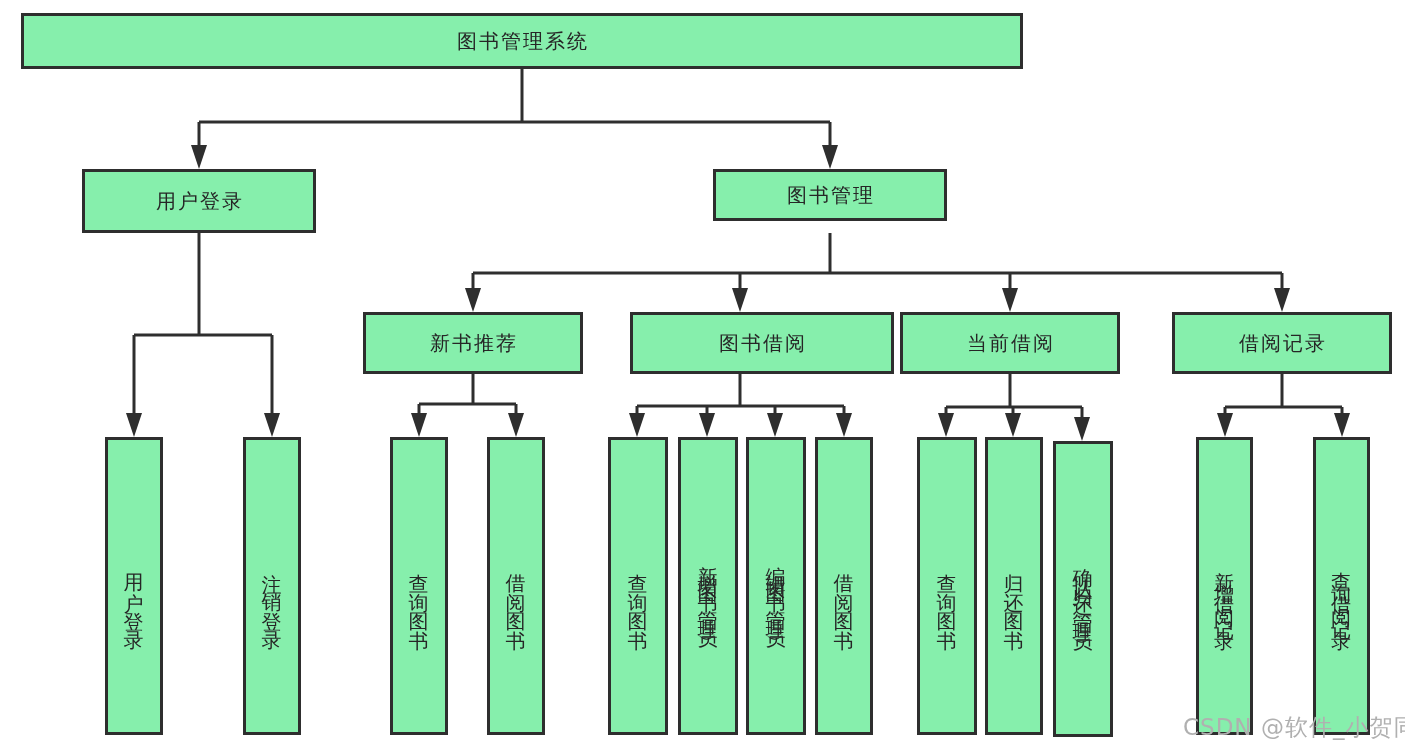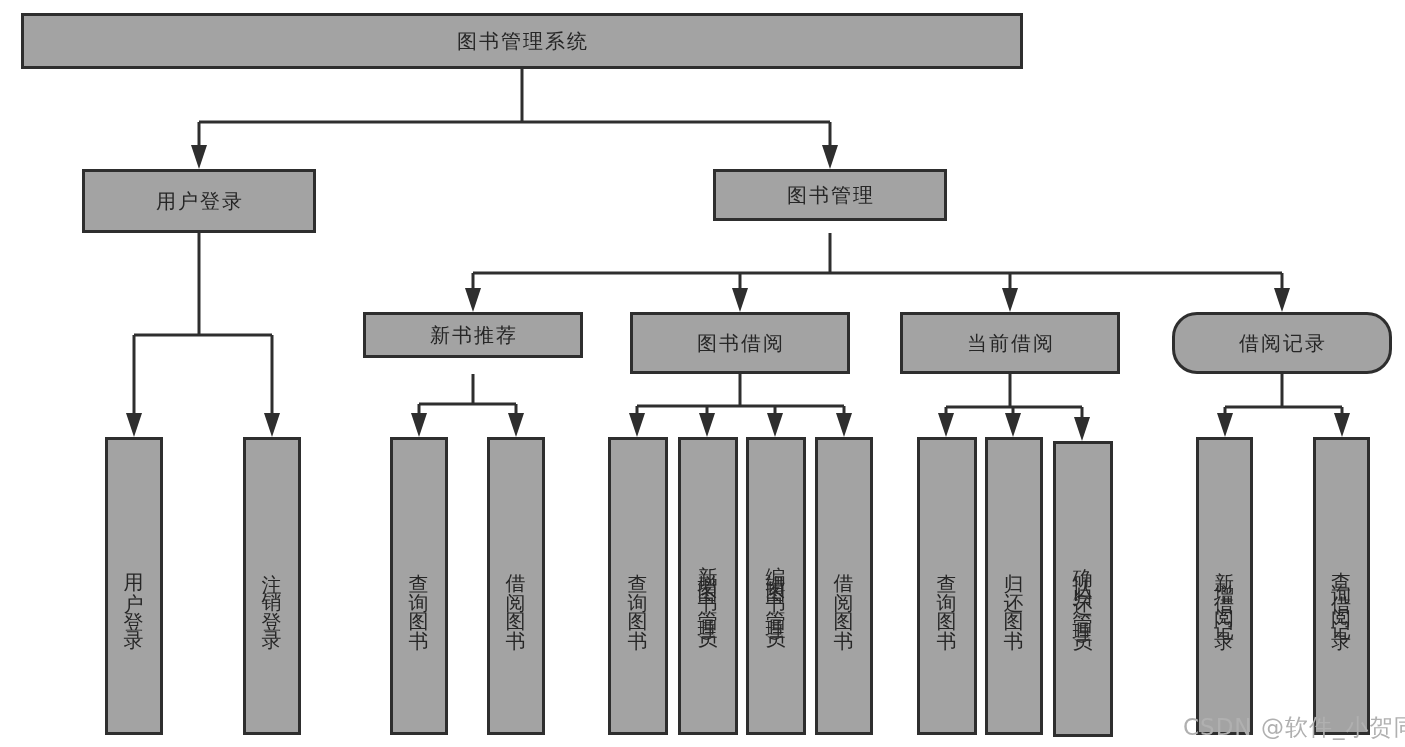--- a/index.html
+++ b/index.html
@@ -26,21 +26,21 @@
     stroke: var(--line, #2e2e2e);
     stroke-width: 3;
   }
   .arrowhead {
     fill: var(--line, #2e2e2e);
   }
   .node {
     position: absolute;
     box-sizing: border-box;
     border: 3px solid var(--box-border, #2e2e2e);
-    background: #a3a3a3;
+    background: #86efac;
     display: flex;
     align-items: center;
     justify-content: center;
     color: var(--text, #262626);
     font-size: 20px;
     z-index: 2;
   }
   .hnode .label {
     letter-spacing: 2px;
     padding-left: 2px;
@@ -130,30 +130,30 @@
     <span class="label">图书管理系统</span>
   </div>
 
   <div class="node hnode" style="left:82px; top:169px; width:234px; height:64px;">
     <span class="label">用户登录</span>
   </div>
   <div class="node hnode" style="left:713px; top:169px; width:234px; height:52px;">
     <span class="label">图书管理</span>
   </div>
 
-  <div class="node hnode" style="left:363px; top:312px; width:220px; height:46px;justify-content:center;">
+  <div class="node hnode" style="left:363px; top:312px; width:220px; height:62px;justify-content:center;">
     <span class="label">新书推荐</span>
   </div>
-  <div class="node hnode" style="left:630px; top:312px; width:220px; height:62px;">
+  <div class="node hnode" style="left:630px; top:312px; width:264px; height:62px;">
     <span class="label">图书借阅</span>
   </div>
   <div class="node hnode" style="left:900px; top:312px; width:220px; height:62px;font-family:Liberation Serif, serif;">
     <span class="label">当前借阅</span>
   </div>
-  <div class="node hnode" style="left:1172px; top:312px; width:220px; height:62px;border-radius:25px;">
+  <div class="node hnode" style="left:1172px; top:312px; width:220px; height:62px;">
     <span class="label">借阅记录</span>
   </div>
 
   <div class="node leaf ls-wide" style="left:105px; top:437px; width:58px; height:298px;">
     <span class="label">用户登录</span>
   </div>
   <div class="node leaf ls-wide" style="left:243px; top:437px; width:58px; height:298px;">
     <span class="label">注销登录</span>
   </div>
 

